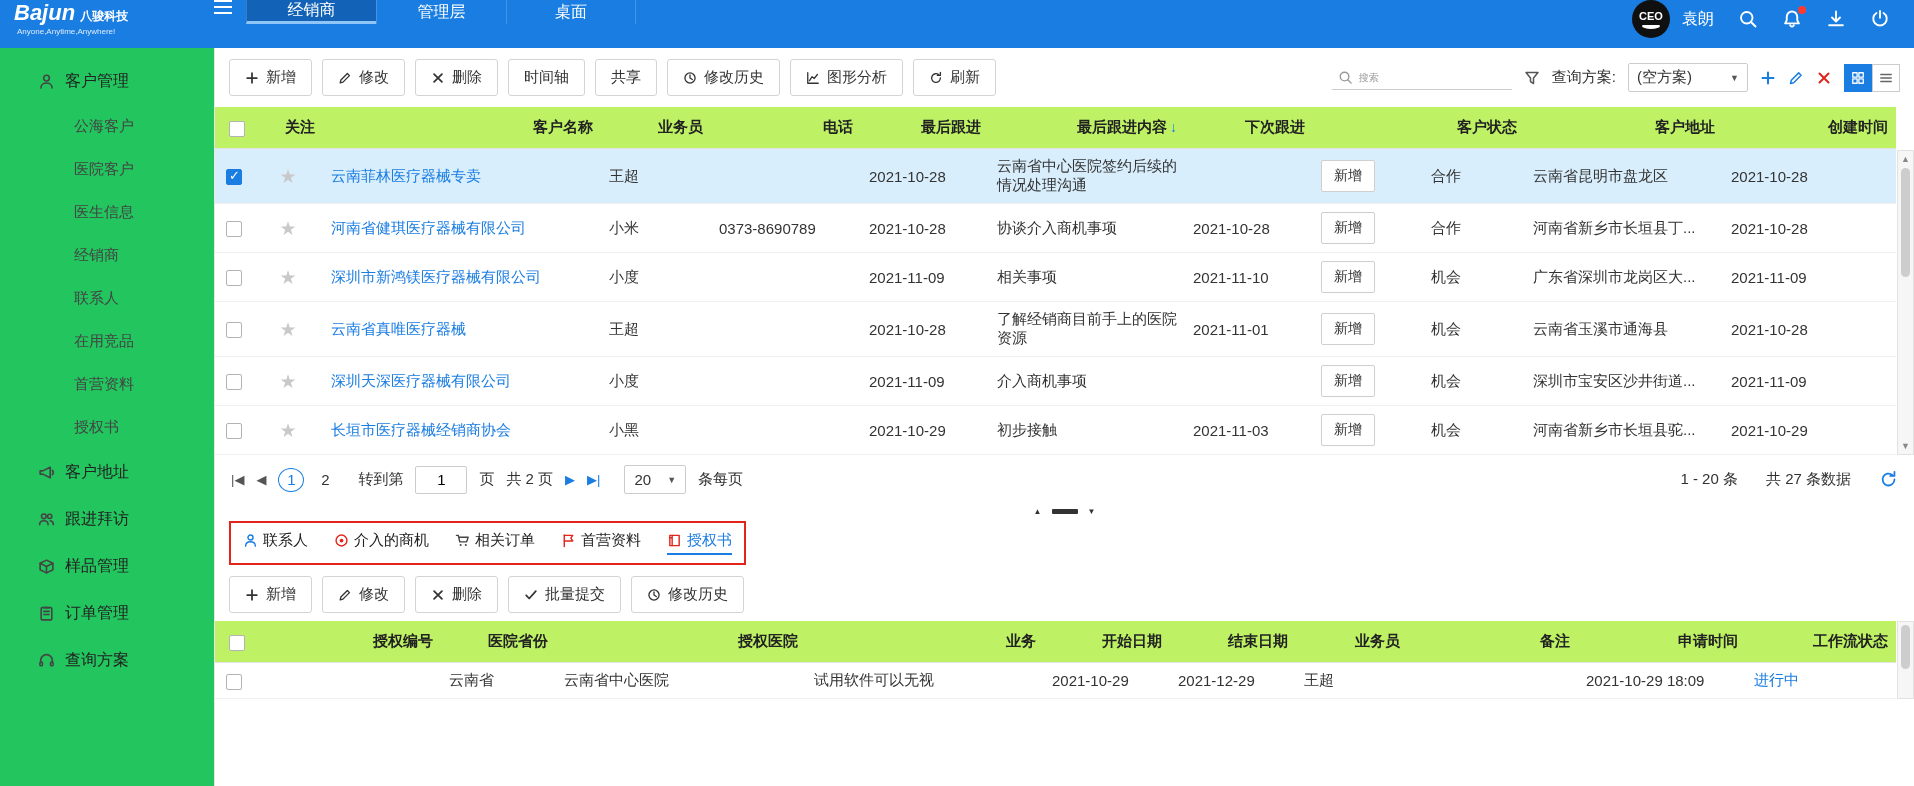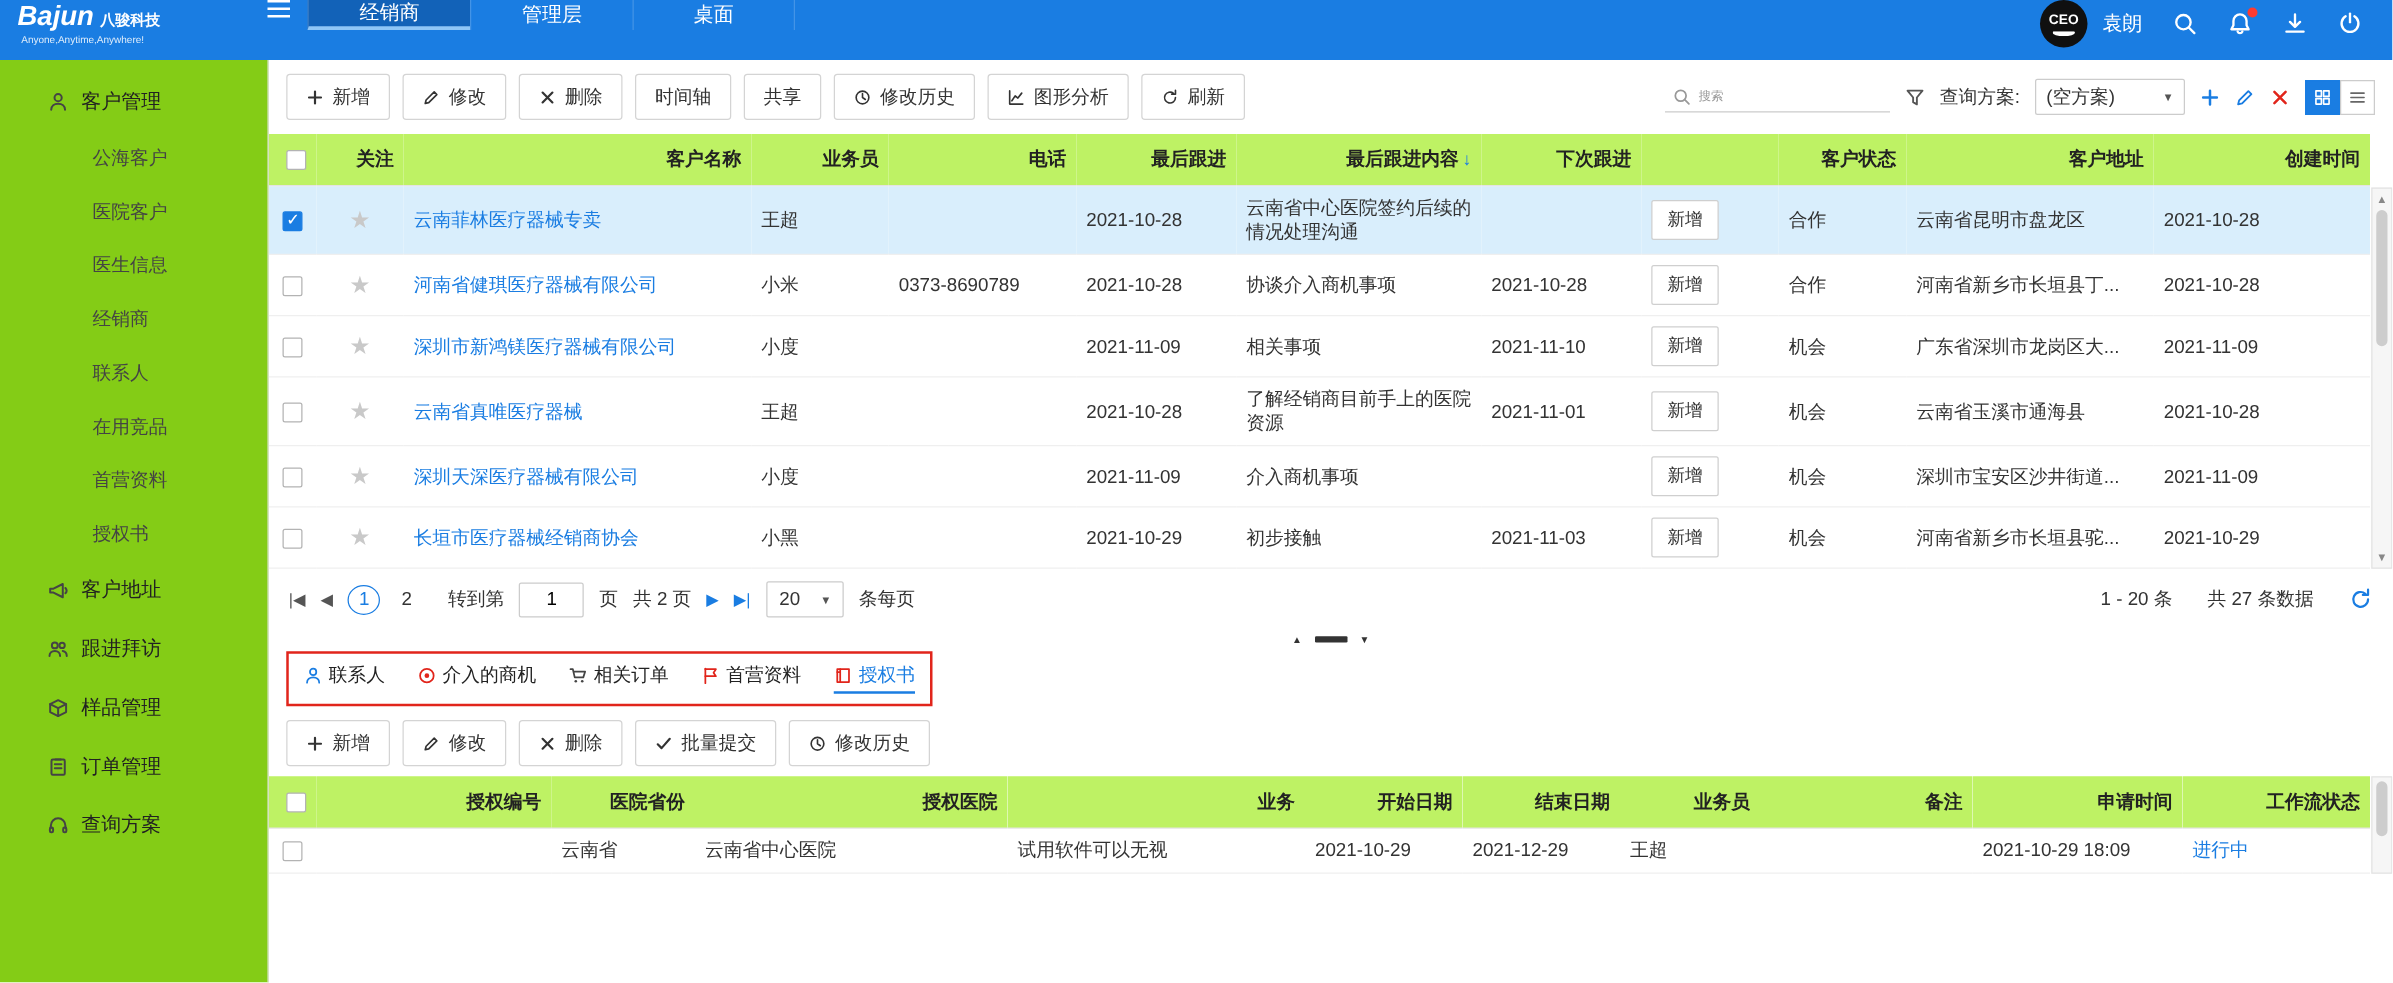--- a/index.html
+++ b/index.html
@@ -25,21 +25,21 @@
 .top-right{margin-left:auto;display:flex;align-items:center;gap:24px;padding-right:24px}
 .avatar{width:38px;height:38px;border-radius:50%;background:#101010;display:flex;flex-direction:column;
   align-items:center;justify-content:center;font-size:11px;font-weight:bold;cursor:pointer}
 .stache{width:18px;height:6px;border-bottom:4px solid #fff;border-radius:50%;margin-top:1px}
 .username{font-size:16px;margin-left:-12px;cursor:pointer}
 .tb-icon{font-size:20px;position:relative;cursor:pointer;display:inline-flex}
 .bell-dot{position:absolute;top:-3px;right:-4px;width:8px;height:8px;background:#ff3b30;border-radius:50%}
 
 
 .body-row{display:flex;height:738px}
-.sidebar{width:215px;border-right:1px solid #e6e6e6;padding-top:10px;overflow:hidden;background:#84cc16}
+.sidebar{width:215px;border-right:1px solid #e6e6e6;padding-top:10px;overflow:hidden;background:#22c55e}
 .side-head{display:flex;align-items:center;gap:10px;padding:13px 10px 13px 38px;font-size:16px;color:#222;cursor:pointer}
 .side-head [data-icon]{font-size:17px;color:#444}
 .side-item{padding:12px 10px 12px 74px;font-size:15px;color:#444;cursor:pointer}
 .main{flex:1;display:flex;flex-direction:column;min-width:0;overflow:hidden}
 
 
 .toolbar{display:flex;align-items:center;padding:11px 14px;gap:10px}
 .btn-row{display:flex;gap:10px}
 .btn{display:inline-flex;align-items:center;gap:7px;border:1px solid #d4d4d4;background:#fff;border-radius:3px;
   padding:8px 15px;font-size:15px;color:#333;cursor:pointer;font-family:inherit;white-space:nowrap}
@@ -91,21 +91,21 @@
 
 .pagination{display:flex;align-items:center;gap:12px;padding:10px 16px;font-size:15px}
 .pg-nav{color:#555;cursor:pointer;font-size:13px}
 .pg-nav.blue{color:#1a7de2}
 #page-nums{display:inline-flex}
 .page-num{display:inline-flex;align-items:center;justify-content:center;min-width:26px;height:24px;border-radius:50%;
   cursor:pointer;margin-right:8px;border:1px solid transparent}
 .page-num.active{border-color:#1a7de2;color:#1a7de2}
 .goto-input{width:52px;height:28px;border:1px solid #ccc;border-radius:2px;text-align:center;font-size:15px;font-family:inherit}
 .pagesize-select{display:flex;align-items:center;gap:16px;border:1px solid #ccc;border-radius:2px;padding:5px 9px;
-  cursor:pointer;margin-left:1px;background:#fff}
+  cursor:pointer;margin-left:12px;background:#fff}
 .pg-right{margin-left:auto;display:flex;align-items:center;gap:28px}
 .pg-refresh{color:#1a7de2;font-size:19px;cursor:pointer}
 
 
 .divider-handle{display:flex;align-items:center;justify-content:center;gap:10px;height:14px;color:#333;cursor:pointer}
 .divider-handle .tri{font-size:8px}
 .divider-handle .hbar{width:26px;height:5px;background:#333;border-radius:1px}
 .subtabs-outer{padding:3px 14px}
 .subtabs{display:inline-flex;align-items:flex-end;gap:26px;border:2px solid #e1251b;padding:8px 12px;background:#fff}
 .subtab{display:inline-flex;align-items:center;gap:5px;font-size:15px;color:#222;cursor:pointer;

